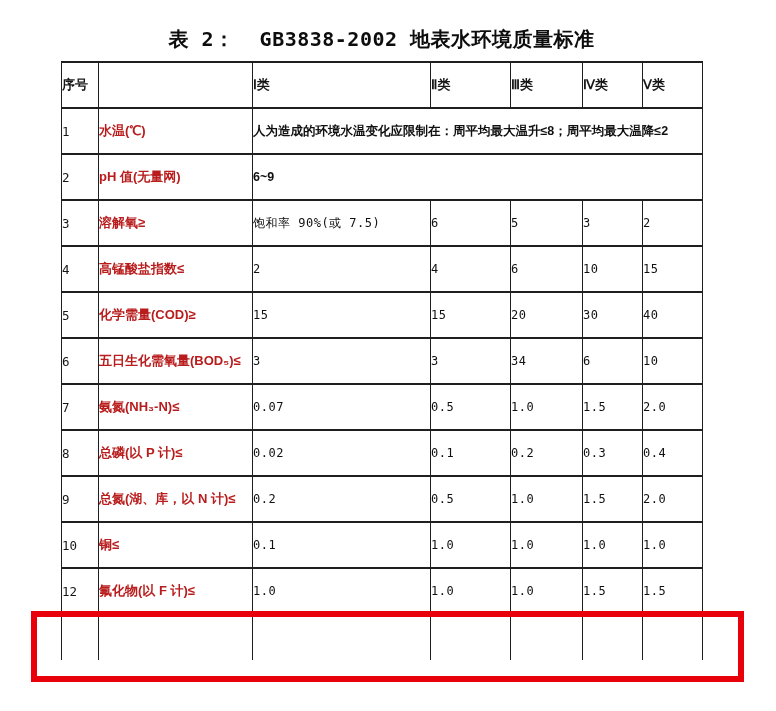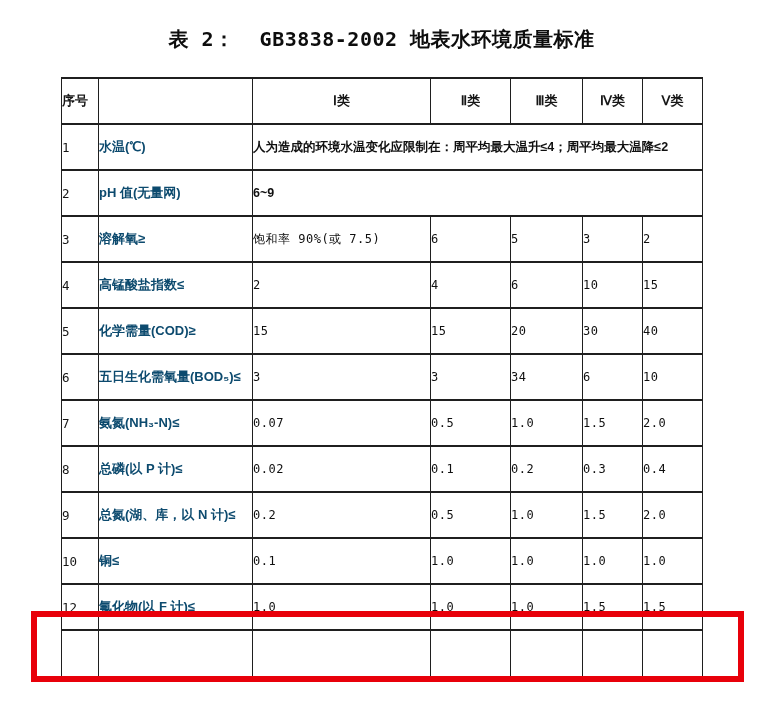--- a/index.html
+++ b/index.html
@@ -21,21 +21,21 @@
     font-family:"DejaVu Sans Mono", monospace;
     font-size:20px;
     font-weight:bold;
     white-space:pre;
     letter-spacing:0.5px;
     color:#0d0d0d;
   }
   .table-clip{
     position:absolute;
     left:61px;
-    top:77px;
+    top:61px;
     width:645px;
     height:607px;
     overflow:hidden;
   }
   table.std{
     border-collapse:collapse;
     table-layout:fixed;
     width:641px;
   }
   table.std th, table.std td{
@@ -53,24 +53,24 @@
     padding-left:7px;
     font-family:"DejaVu Sans Mono", monospace;
     font-size:12.5px;
   }
   th.c-seq{font-size:13px; font-weight:bold; font-family:"Liberation Sans",sans-serif; padding-left:5px;}
   td.c-param{
     text-align:left;
     padding-left:8px;
     font-size:13px;
     font-weight:bold;
-    color:#0c4a6e;
+    color:#b91c1c;
   }
   th.c-class{
-    text-align:center;
+    text-align:left;
     font-size:13px;
     font-weight:bold;
     margin-left:41px;
   }
   td.c-val{
     text-align:left;
     padding-left:8px;
     font-family:"DejaVu Sans Mono", monospace;
     font-size:12px;
     letter-spacing:0.5px;
@@ -119,21 +119,21 @@
         <th class="c-param"></th>
         <th class="c-class">Ⅰ类</th>
         <th class="c-class">Ⅱ类</th>
         <th class="c-class">Ⅲ类</th>
         <th class="c-class">Ⅳ类</th>
         <th class="c-class">Ⅴ类</th>
       </tr>
       <tr>
         <td class="c-seq">1</td>
         <td class="c-param">水温(℃)</td>
-        <td class="c-span" colspan="5">人为造成的环境水温变化应限制在：周平均最大温升≤4；周平均最大温降≤2</td>
+        <td class="c-span" colspan="5">人为造成的环境水温变化应限制在：周平均最大温升≤8；周平均最大温降≤2</td>
       </tr>
       <tr>
         <td class="c-seq">2</td>
         <td class="c-param">pH 值(无量网)</td>
         <td class="c-span" colspan="5">6~9</td>
       </tr>
       <tr>
         <td class="c-seq">3</td>
         <td class="c-param">溶解氧≥</td>
         <td class="c-val">饱和率 90%(或 7.5)</td>

